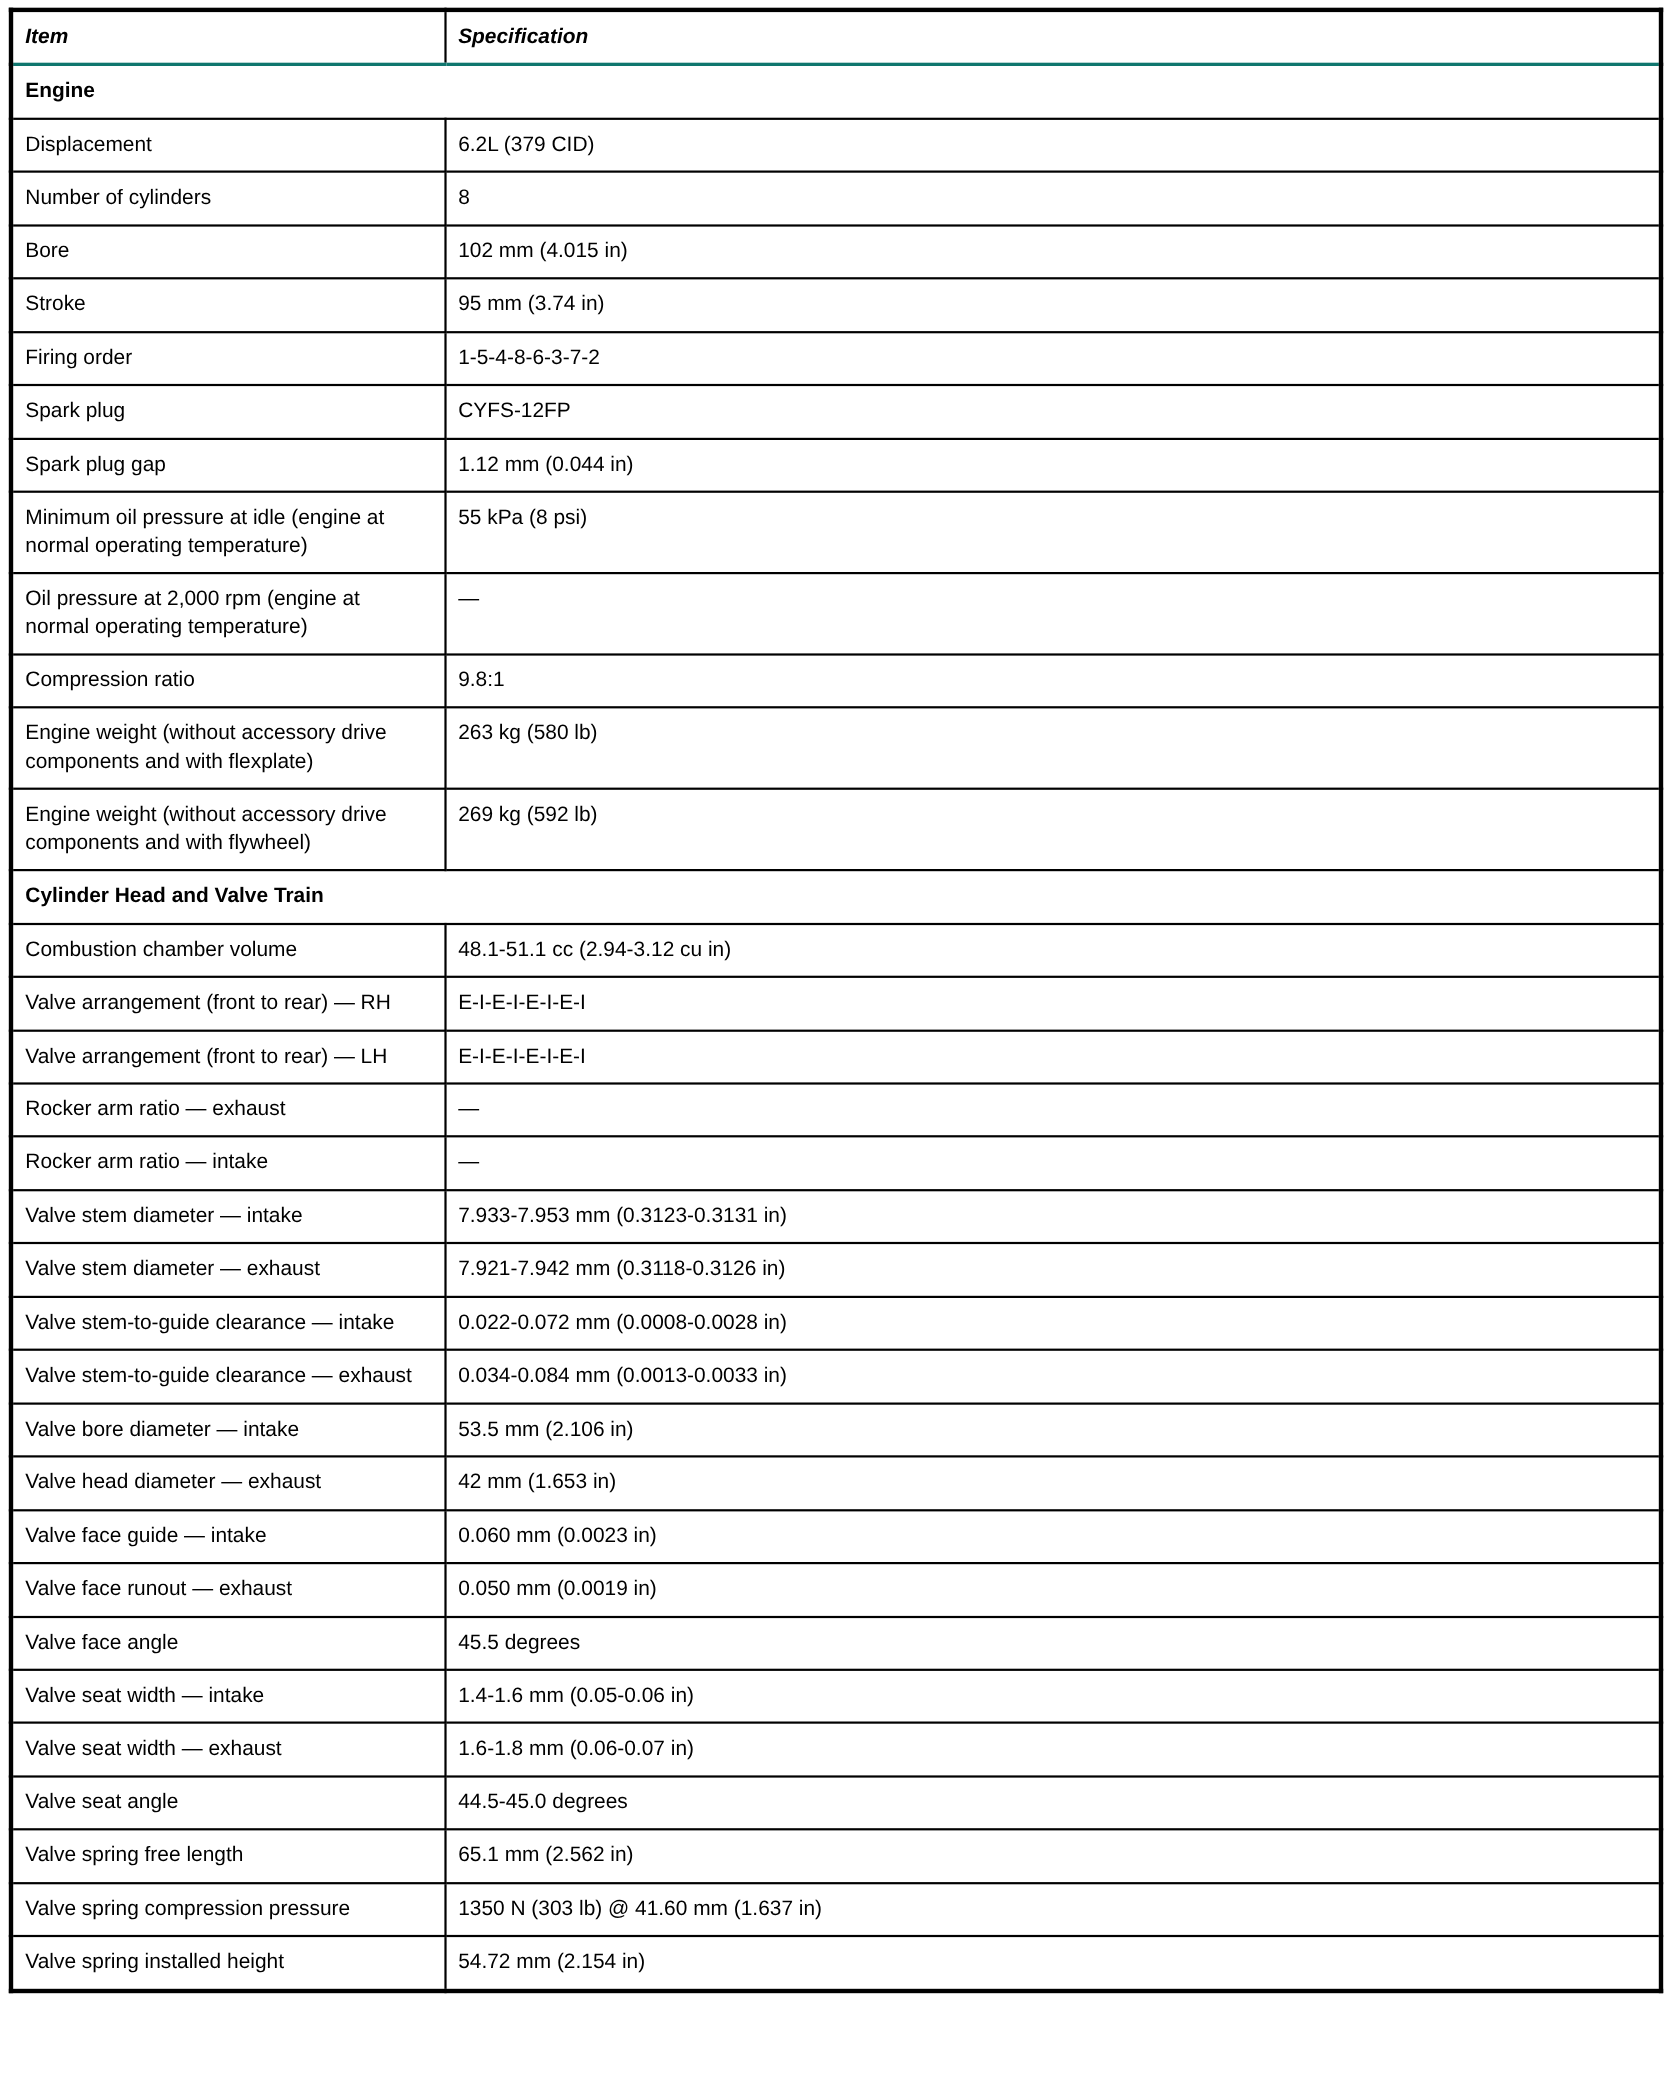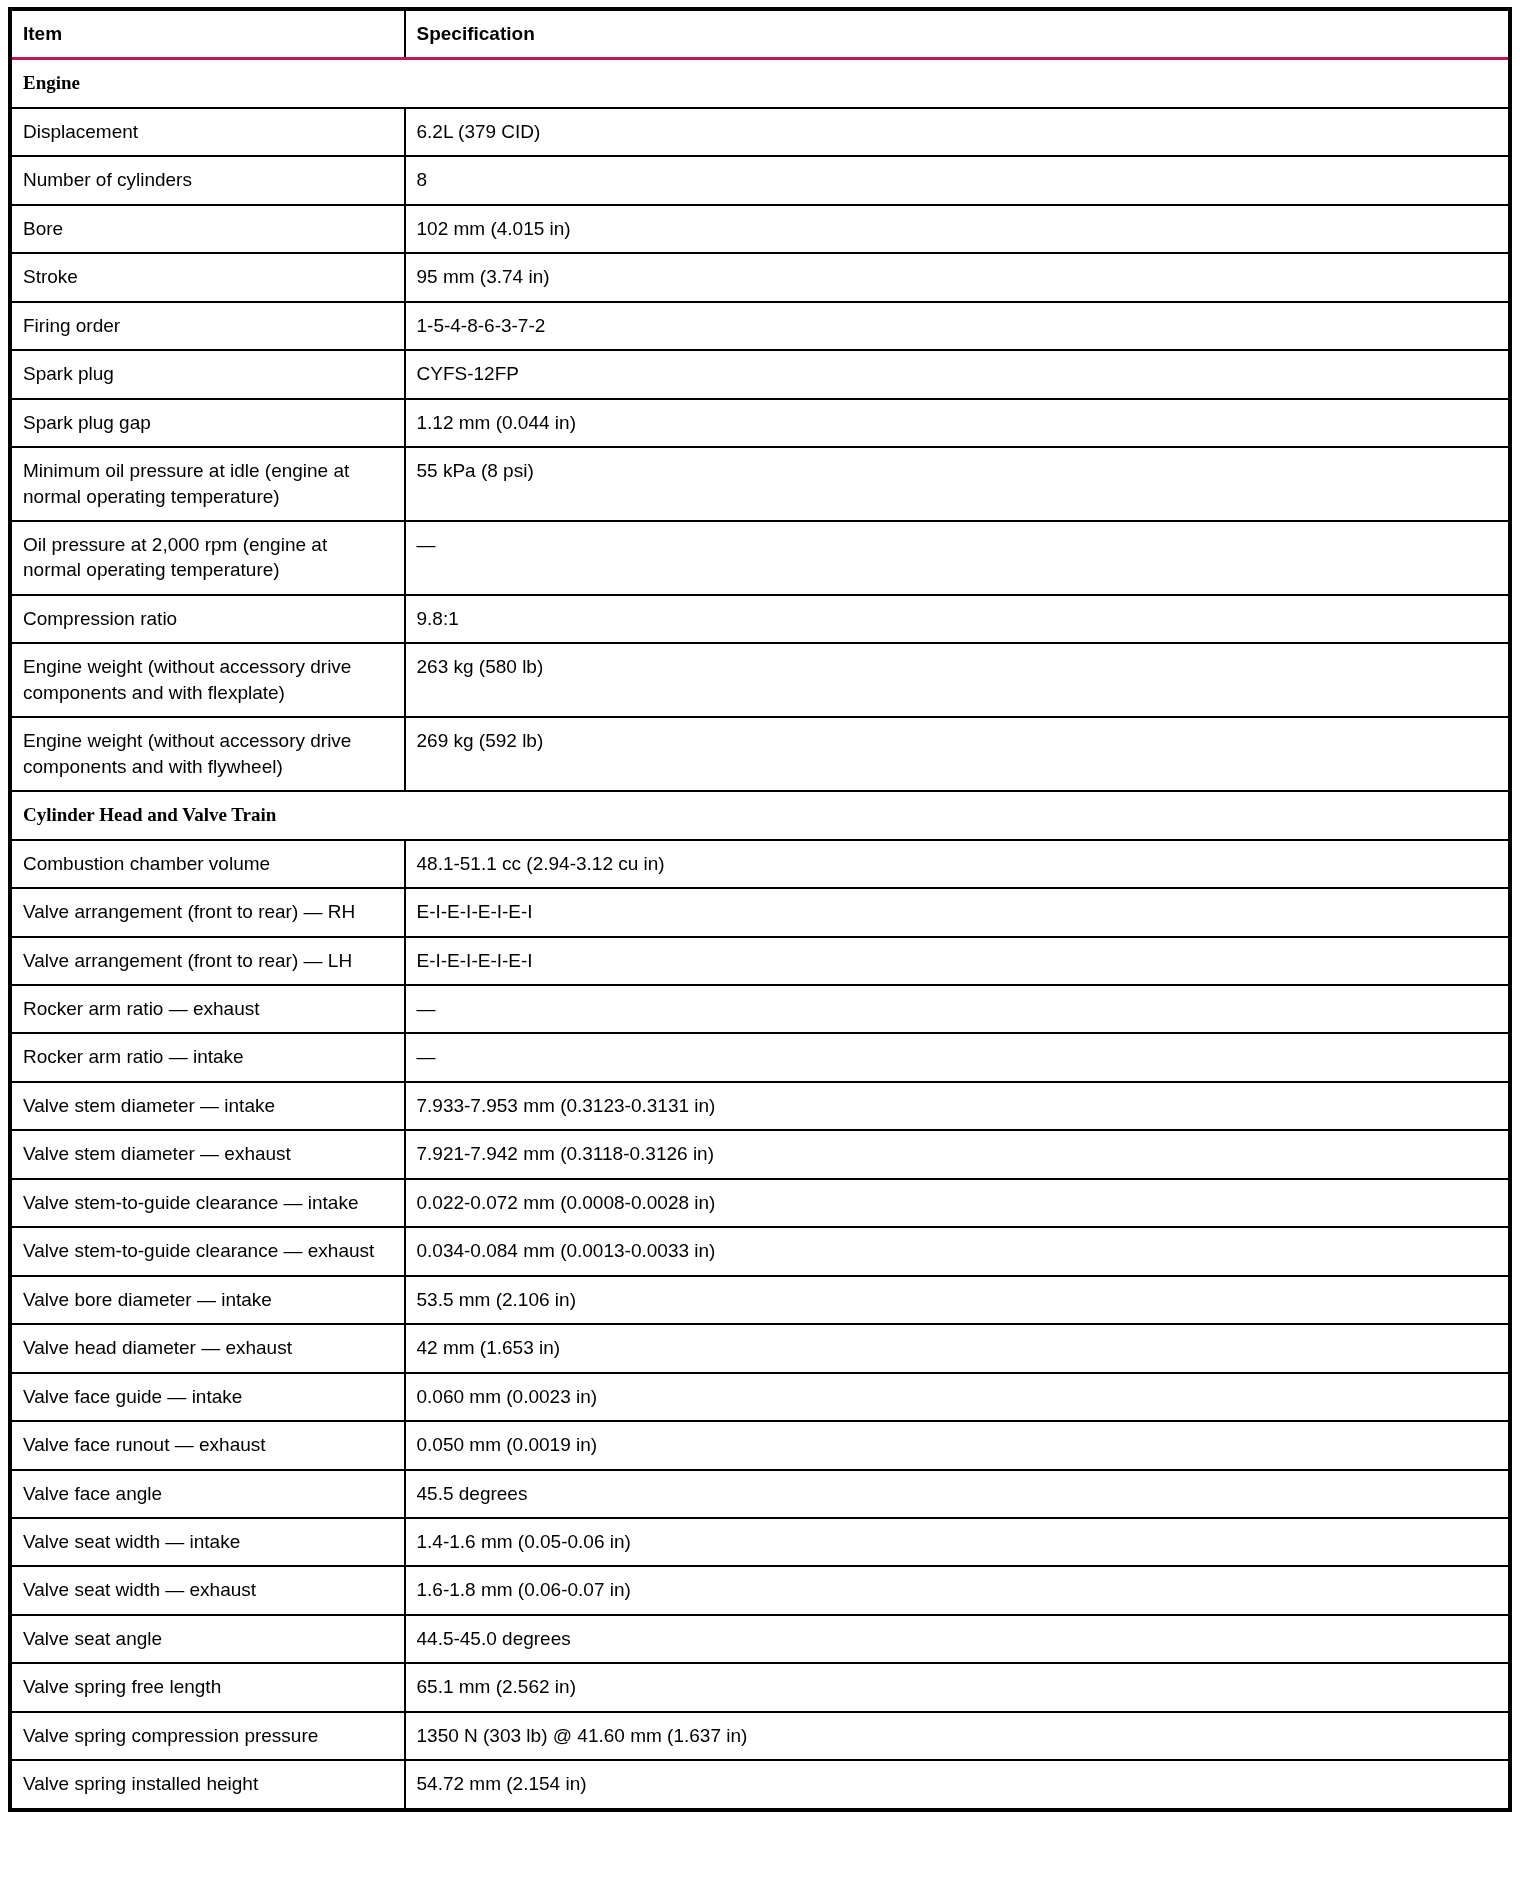--- a/index.html
+++ b/index.html
@@ -25,25 +25,25 @@
     border: 2px solid #000000;
     padding: 10px 10px 11px 11px;
     font-size: 19px;
     line-height: 1.34;
     text-align: left;
     vertical-align: top;
     overflow-wrap: break-word;
   }
   .spec-table thead th {
     font-weight: bold;
-    border-bottom: 3px solid #be185d;
+    border-bottom: 3px solid #0f766e;
+    font-style: italic;
   }
   .spec-table td.section-cell {
     font-weight: bold;
-    font-family: Liberation Serif, serif;
   }
   .spec-table td.item-cell {
     padding-right: 14px;
     margin-top: 12px;
   }
 </style>
 </head>
 <body>
 
 <table class="spec-table">

